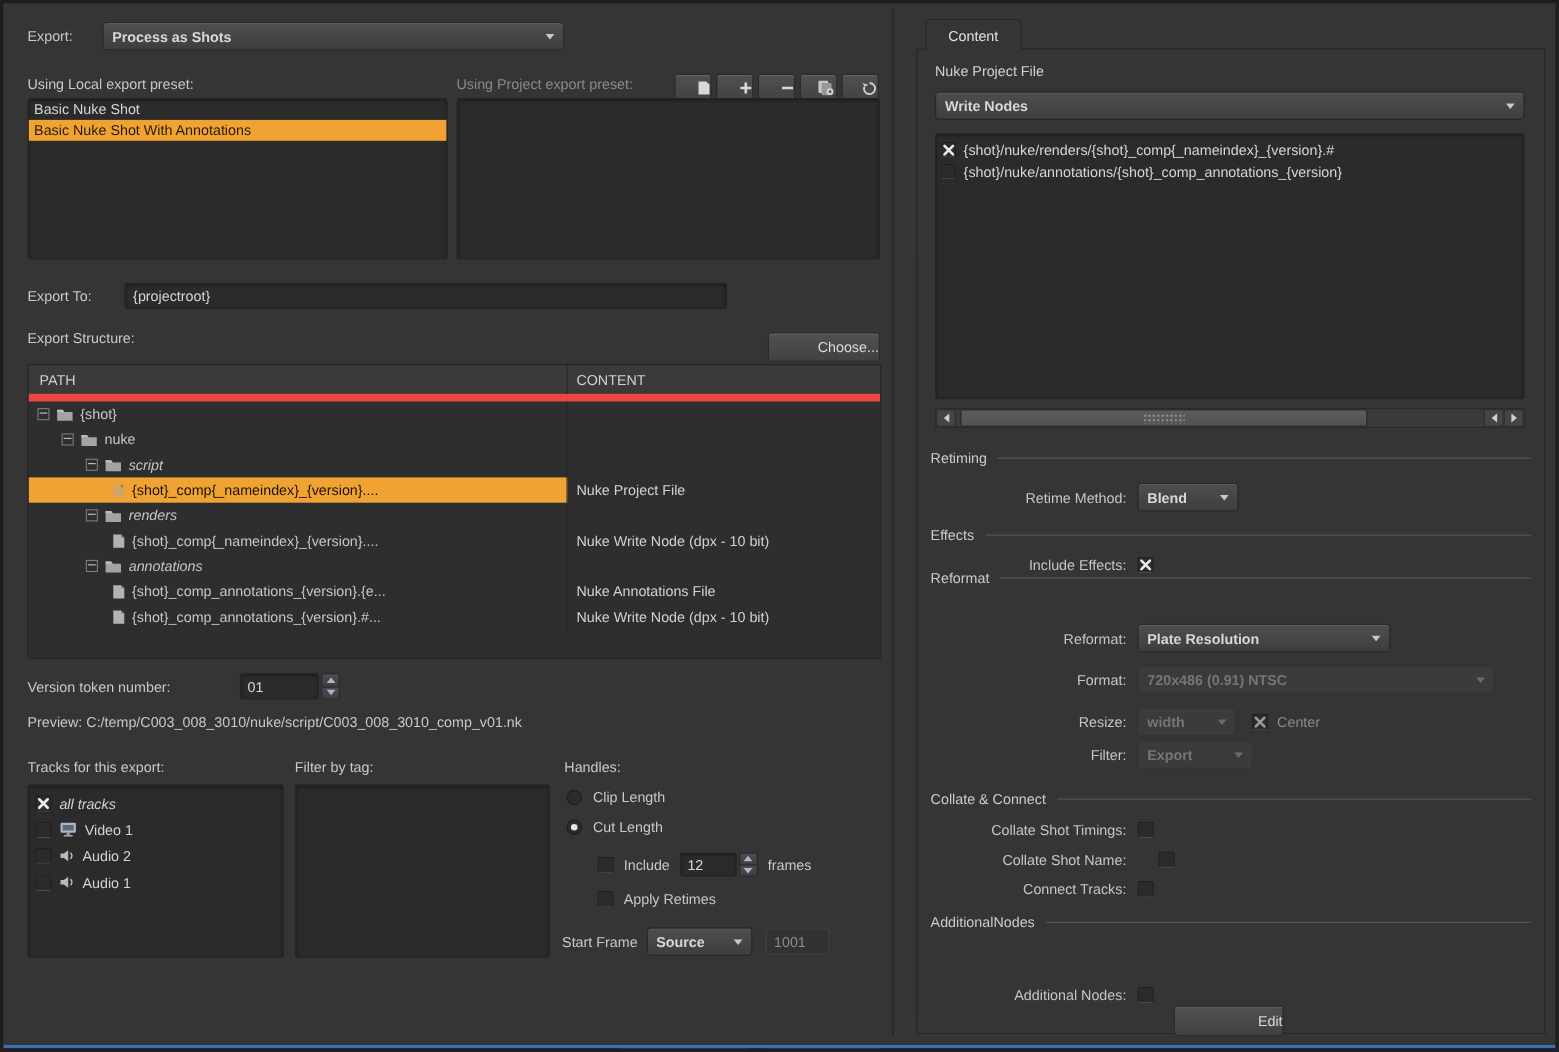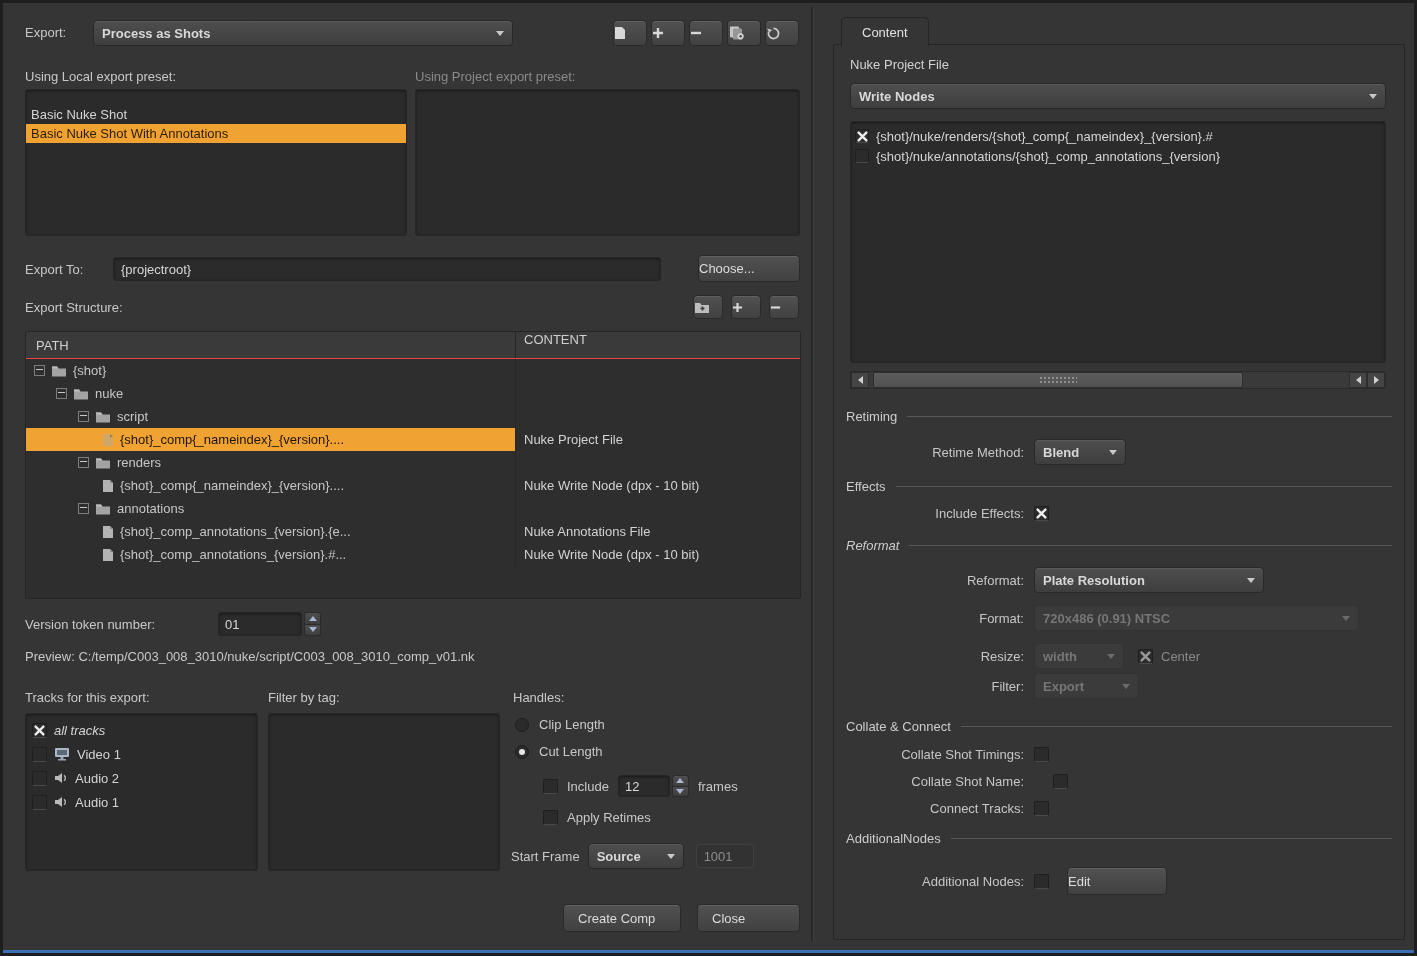--- a/index.html
+++ b/index.html
@@ -13,79 +13,79 @@
   .pane{position:absolute;}
   .left-pane{left:12px;top:8px;width:792px;height:936px;}
   .right-pane{left:830px;top:8px;width:577px;height:936px;}
 
   .abs{position:absolute;}
   .lbl{color:#c8c8c8;white-space:nowrap;}
   .lbl.dim{color:#8a8a8a;}
   .row{display:flex;align-items:center;}
 
   
-  .pushbtn{display:inline-flex;align-items:center;justify-content:flex-start;
+  .pushbtn{display:inline-flex;align-items:center;justify-content:flex-end;
     background:linear-gradient(#515151,#414141);border:1px solid #2a2a2a;border-radius:4px;
-    box-shadow:inset 0 1px 0 rgba(255,255,255,.10);color:#dcdcdc;cursor:default;box-sizing:border-box;}
+    box-shadow:inset 0 1px 0 rgba(255,255,255,.10);color:#dcdcdc;cursor:default;box-sizing:border-box;margin-top:47px;}
   .toolbtn{width:34px;height:26px;}
   .toolbtn.small{width:30px;height:24px;}
   .combo{display:inline-flex;align-items:center;justify-content:space-between;box-sizing:border-box;
     background:linear-gradient(#4e4e4e,#3e3e3e);border:1px solid #282828;border-radius:4px;
     box-shadow:inset 0 1px 0 rgba(255,255,255,.08);color:#d8d8d8;padding:3px 8px;height:26px;}
   .combo .carrow{width:0;height:0;border-left:4px solid transparent;border-right:4px solid transparent;
     border-top:5px solid #c9c9c9;margin-left:8px;flex:none;}
   .combo.dis{background:#3b3b3b;color:#767676;border-color:#333;box-shadow:none;}
   .combo.dis .carrow{border-top-color:#6b6b6b;}
   .combo .ctext{white-space:nowrap;overflow:hidden;font-weight:bold;}
 
   
   .sunken{background:#2b2b2b;border:1px solid #262626;border-radius:3px;
     box-shadow:inset 0 1px 3px rgba(0,0,0,.45);box-sizing:border-box;}
   .field{display:flex;align-items:center;padding:0 7px;color:#d6d6d6;}
   .field.dis{color:#8b8b8b;background:#323232;border:1px solid #404040;border-radius:3px;box-sizing:border-box;}
 
   
   .spin{display:inline-flex;align-items:stretch;}
-  .spin .val{width:84px;height:24px;display:flex;align-items:center;padding:0 6px;color:#d8d8d8;}
+  .spin .val{width:72px;height:24px;display:flex;align-items:center;padding:0 6px;color:#d8d8d8;}
   .spin .arrows{width:17px;display:flex;flex-direction:column;margin-left:2px;}
   .spin .arrows span{flex:1;display:flex;align-items:center;justify-content:center;
     background:linear-gradient(#4e4e4e,#3e3e3e);border:1px solid #2a2a2a;}
   .spin .arrows span:first-child{border-radius:3px 3px 0 0;}
   .spin .arrows span:last-child{border-radius:0 0 3px 3px;border-top:none;}
   .tri-up{width:0;height:0;border-left:4px solid transparent;border-right:4px solid transparent;border-bottom:5px solid #a9b6cf;}
   .tri-dn{width:0;height:0;border-left:4px solid transparent;border-right:4px solid transparent;border-top:5px solid #a9b6cf;}
 
   
   .cb{width:15px;height:15px;flex:none;display:inline-flex;align-items:center;justify-content:center;
     background:#2b2b2b;border:1px solid #1f1f1f;border-bottom-color:#4a4a4a;border-radius:2px;box-sizing:border-box;}
   .cb svg{display:none;width:11px;height:11px;}
   .cb.checked svg{display:block;}
   .cb svg path{stroke:#ececec;}
   .cb.dis svg path{stroke:#9a9a9a;}
   .radio{width:14px;height:14px;flex:none;border-radius:50%;background:#2b2b2b;border:1px solid #1e1e1e;
     box-sizing:border-box;display:inline-flex;align-items:center;justify-content:center;}
   .radio.on::after{content:'';width:6px;height:6px;border-radius:50%;background:#e6e6e6;}
 
   
-  .plist{overflow:hidden;padding-top:15px;}
+  .plist{overflow:hidden;padding-top:0;}
   .plist .pitem{height:19px;display:flex;align-items:center;padding:0 5px;color:#d4d4d4;white-space:nowrap;}
   .plist .pitem.sel{background:#f0a232;color:#2a1d05;}
 
   
   .tree{background:#2e2e2e;border:1px solid #252525;border-radius:2px;box-sizing:border-box;overflow:hidden;}
-  .thead{display:flex;height:26px;background:#3a3a3a;border-bottom:1px solid #ef4444;align-items:flex-start;color:#cfcfcf;}
+  .thead{display:flex;height:26px;background:#3a3a3a;border-bottom:7px solid #ef4444;align-items:center;color:#cfcfcf;}
   .thead .hc1{width:490px;padding-left:10px;box-sizing:border-box;border-right:1px solid #272727;height:100%;display:flex;align-items:center;}
   .thead .hc2{flex:1;padding-left:8px;}
   .tbody{position:relative;}
   .colline{position:absolute;left:489px;top:0;bottom:0;width:1px;background:#272727;}
   .trow{display:flex;height:23px;align-items:center;}
   .trow .c1{width:490px;height:100%;display:flex;align-items:center;box-sizing:border-box;white-space:nowrap;overflow:hidden;}
   .trow .c1.sel{background:#f0a232;color:#1d1504;}
   .trow .c2{flex:1;padding-left:8px;color:#d2d2d2;white-space:nowrap;}
-  .d0{padding-left:8px;} .d1{padding-left:30px;} .d2{padding-left:52px;} .d3{padding-left:76px;}
+  .d0{padding-left:8px;} .d1{padding-left:30px;} .d2{padding-left:52px;font-style:italic;} .d3{padding-left:76px;}
   .expander{position:relative;width:9px;height:9px;flex:none;border:1px solid #7d7d7d;background:#2e2e2e;margin-right:6px;}
   .expander::after{content:'';position:absolute;left:1px;right:1px;top:3px;height:1px;background:#c8c8c8;}
   .ticon{flex:none;margin-right:6px;}
 
   
   .track-item{display:flex;align-items:center;height:22px;padding:2px 6px 0 6px;gap:7px;white-space:nowrap;color:#d4d4d4;}
   .track-item .name.italic{font-style:italic;}
 
   
   .tab{position:absolute;left:8px;top:6px;height:28px;padding:0 20px;display:flex;align-items:center;
@@ -477,21 +477,21 @@
       </div>
       <div class="prow" style="top:461px;">
         <span class="plabel">Include Effects:</span>
         <span class="cb checked">
             <svg viewBox="0 0 10 10">
               <path d="M1.5 1.5 L8.5 8.5 M8.5 1.5 L1.5 8.5" stroke-width="2.2" stroke-linecap="round"></path>
             </svg>
           </span>
       </div>
 
-      <div class="sect" style="top:493px;font-style:italic;">
+      <div class="sect" style="top:473px;">
         <span>Reformat</span>
       </div>
       <div class="prow" style="top:522px;">
         <span class="plabel">Reformat:</span>
         <span class="combo" style="width:230px;">
           <span class="ctext">Plate Resolution</span>
           <span class="carrow"></span>
         </span>
       </div>
       <div class="prow" style="top:560px;">

